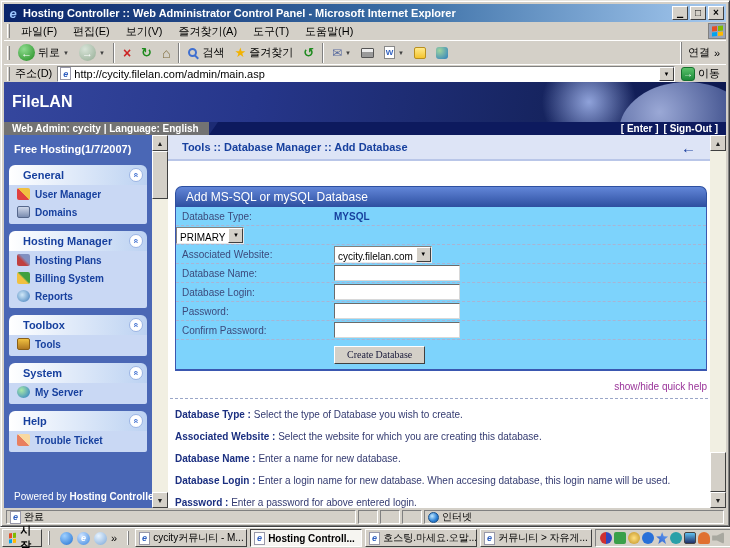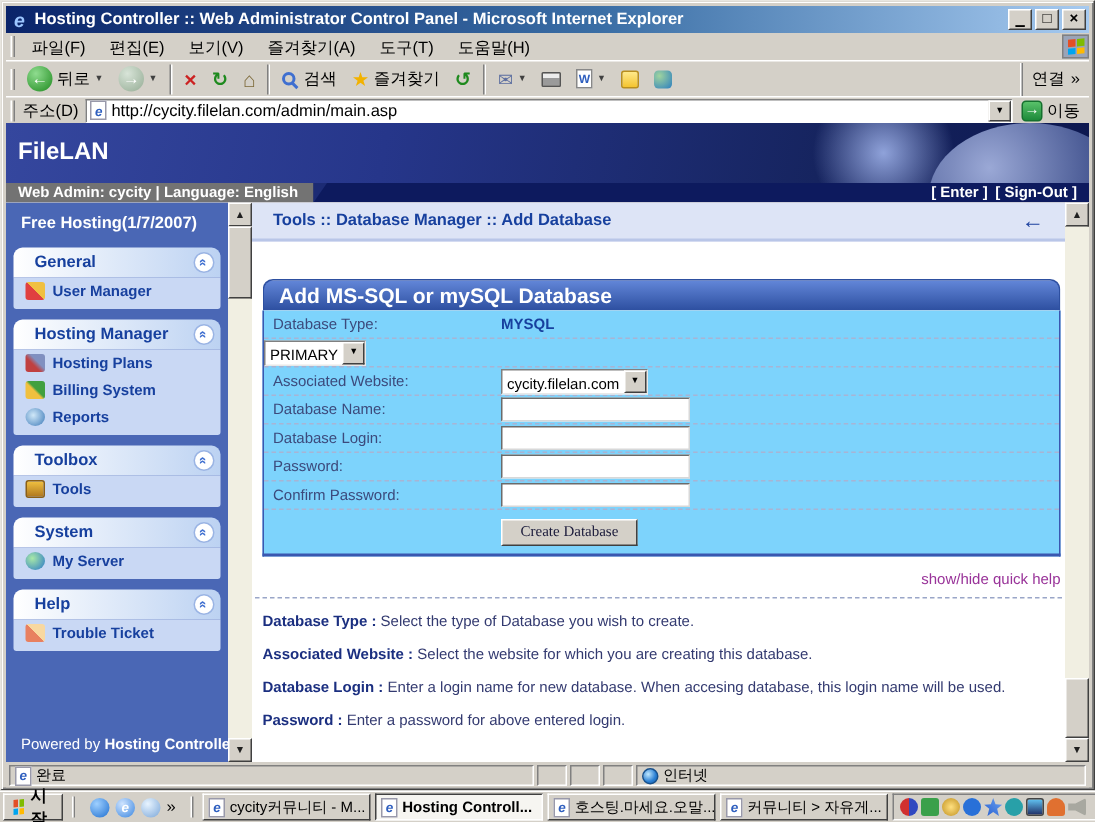--- a/index.html
+++ b/index.html
@@ -92,21 +92,21 @@
 .scr-track{flex:1;position:relative}
 .scr-thumb{position:absolute;left:0;right:0;background:#d4d0c8;border:1px solid;border-color:#fff #404040 #404040 #fff}
 .thumb-top{top:0;height:48px}
 .thumb-bottom{bottom:0;height:40px}
 
 .main{flex:1;background:#fff;position:relative;overflow:hidden}
 .crumb{height:26px;background:#dde4f6;border-bottom:2px solid #b9c6e8;display:flex;align-items:center;padding:0 14px;color:#17409e;font-weight:bold;font-size:11px}
 .crumb-back{margin-left:auto;color:#1b3f9e;font-size:15px;font-weight:bold}
 
 .fpanel{margin:25px 0 0 7px;width:532px}
-.fpanel-h{height:21px;background:linear-gradient(#6286d8,#2d4fa0);border-radius:7px 7px 0 0;display:flex;align-items:center;padding-left:10px;color:#fff;font-weight:bold;font-size:14px;border:1px solid #2d4fa0;border-bottom:none}
+.fpanel-h{height:21px;background:linear-gradient(#6286d8,#2d4fa0);border-radius:7px 7px 0 0;display:flex;align-items:center;padding-left:10px;color:#fff;font-weight:normal;font-size:12px;border:1px solid #2d4fa0;border-bottom:none}
 .ftable{border:1px solid #3a57b0;border-top:none;background:#7dd3fc;border-bottom-width:2px}
 .frow{display:flex;align-items:center;height:19px;border-bottom:1px dashed #a8b4d4;font-size:10px}
 .frow.btnrow{height:29px;border-bottom:none}
 .flabel{width:158px;padding-left:6px;color:#3c4a7c;flex:none}
 .fval{font-weight:bold;color:#17409e}
 .tinput{width:126px;height:16px;border:1px solid;border-color:#6b6b6b #d8d8d8 #d8d8d8 #6b6b6b;background:#fff;font-size:10px;padding:0 2px;font-family:inherit}
 .fcombo{height:17px;background:#fff;border:1px solid;border-color:#808080 #e8e8e8 #e8e8e8 #808080;display:flex;align-items:flex-end}
 .fcombo .txt{padding:0 3px;font-size:10px;white-space:nowrap}
 .fcombo .dd-btn{width:15px;height:15px}
 .create-btn{height:18px;padding:0 12px;background:#d4d0c8;border:1px solid;border-color:#fff #404040 #404040 #fff;font-size:10px;font-family:Liberation Serif, serif;color:#1a1a3a}
@@ -279,20 +279,24 @@
             <span class="t">General</span>
             <span class="collapse">
                 <span>«</span>
               </span>
           </div>
           <div class="panel-b">
             <div class="item">
               <span class="ic ic-users"></span>
               <span class="lbl">User Manager</span>
             </div>
+            <div class="item">
+              <span class="ic ic-domains"></span>
+              <span class="lbl">Domains</span>
+            </div>
           </div>
         </div>
 
         <div class="panel">
           <div class="panel-h">
             <span class="t">Hosting Manager</span>
             <span class="collapse">
                 <span>«</span>
               </span>
           </div>
@@ -418,20 +422,21 @@
             </div>
           </div>
         </div>
 
         <div class="qhelp"><a href="#">show/hide quick help</a></div>
         <div class="dashsep"></div>
 
         <div class="help">
           <div class="hitem"><b>Database Type :</b> <span>Select the type of Database you wish to create.</span></div>
           <div class="hitem"><b>Associated Website :</b> <span>Select the website for which you are creating this database.</span></div>
+          <div class="hitem"><b>Database Name :</b> <span>Enter a name for new database.</span></div>
           <div class="hitem"><b>Database Login :</b> <span>Enter a login name for new database. When accesing database, this login name will be used.</span></div>
           <div class="hitem"><b>Password :</b> <span>Enter a password for above entered login.</span></div>
         </div>
       </div>
 
       <div class="scrollcol">
         <span class="scr-btn">▲</span>
         <span class="scr-track">
             <span class="scr-thumb thumb-bottom"></span>
           </span>

